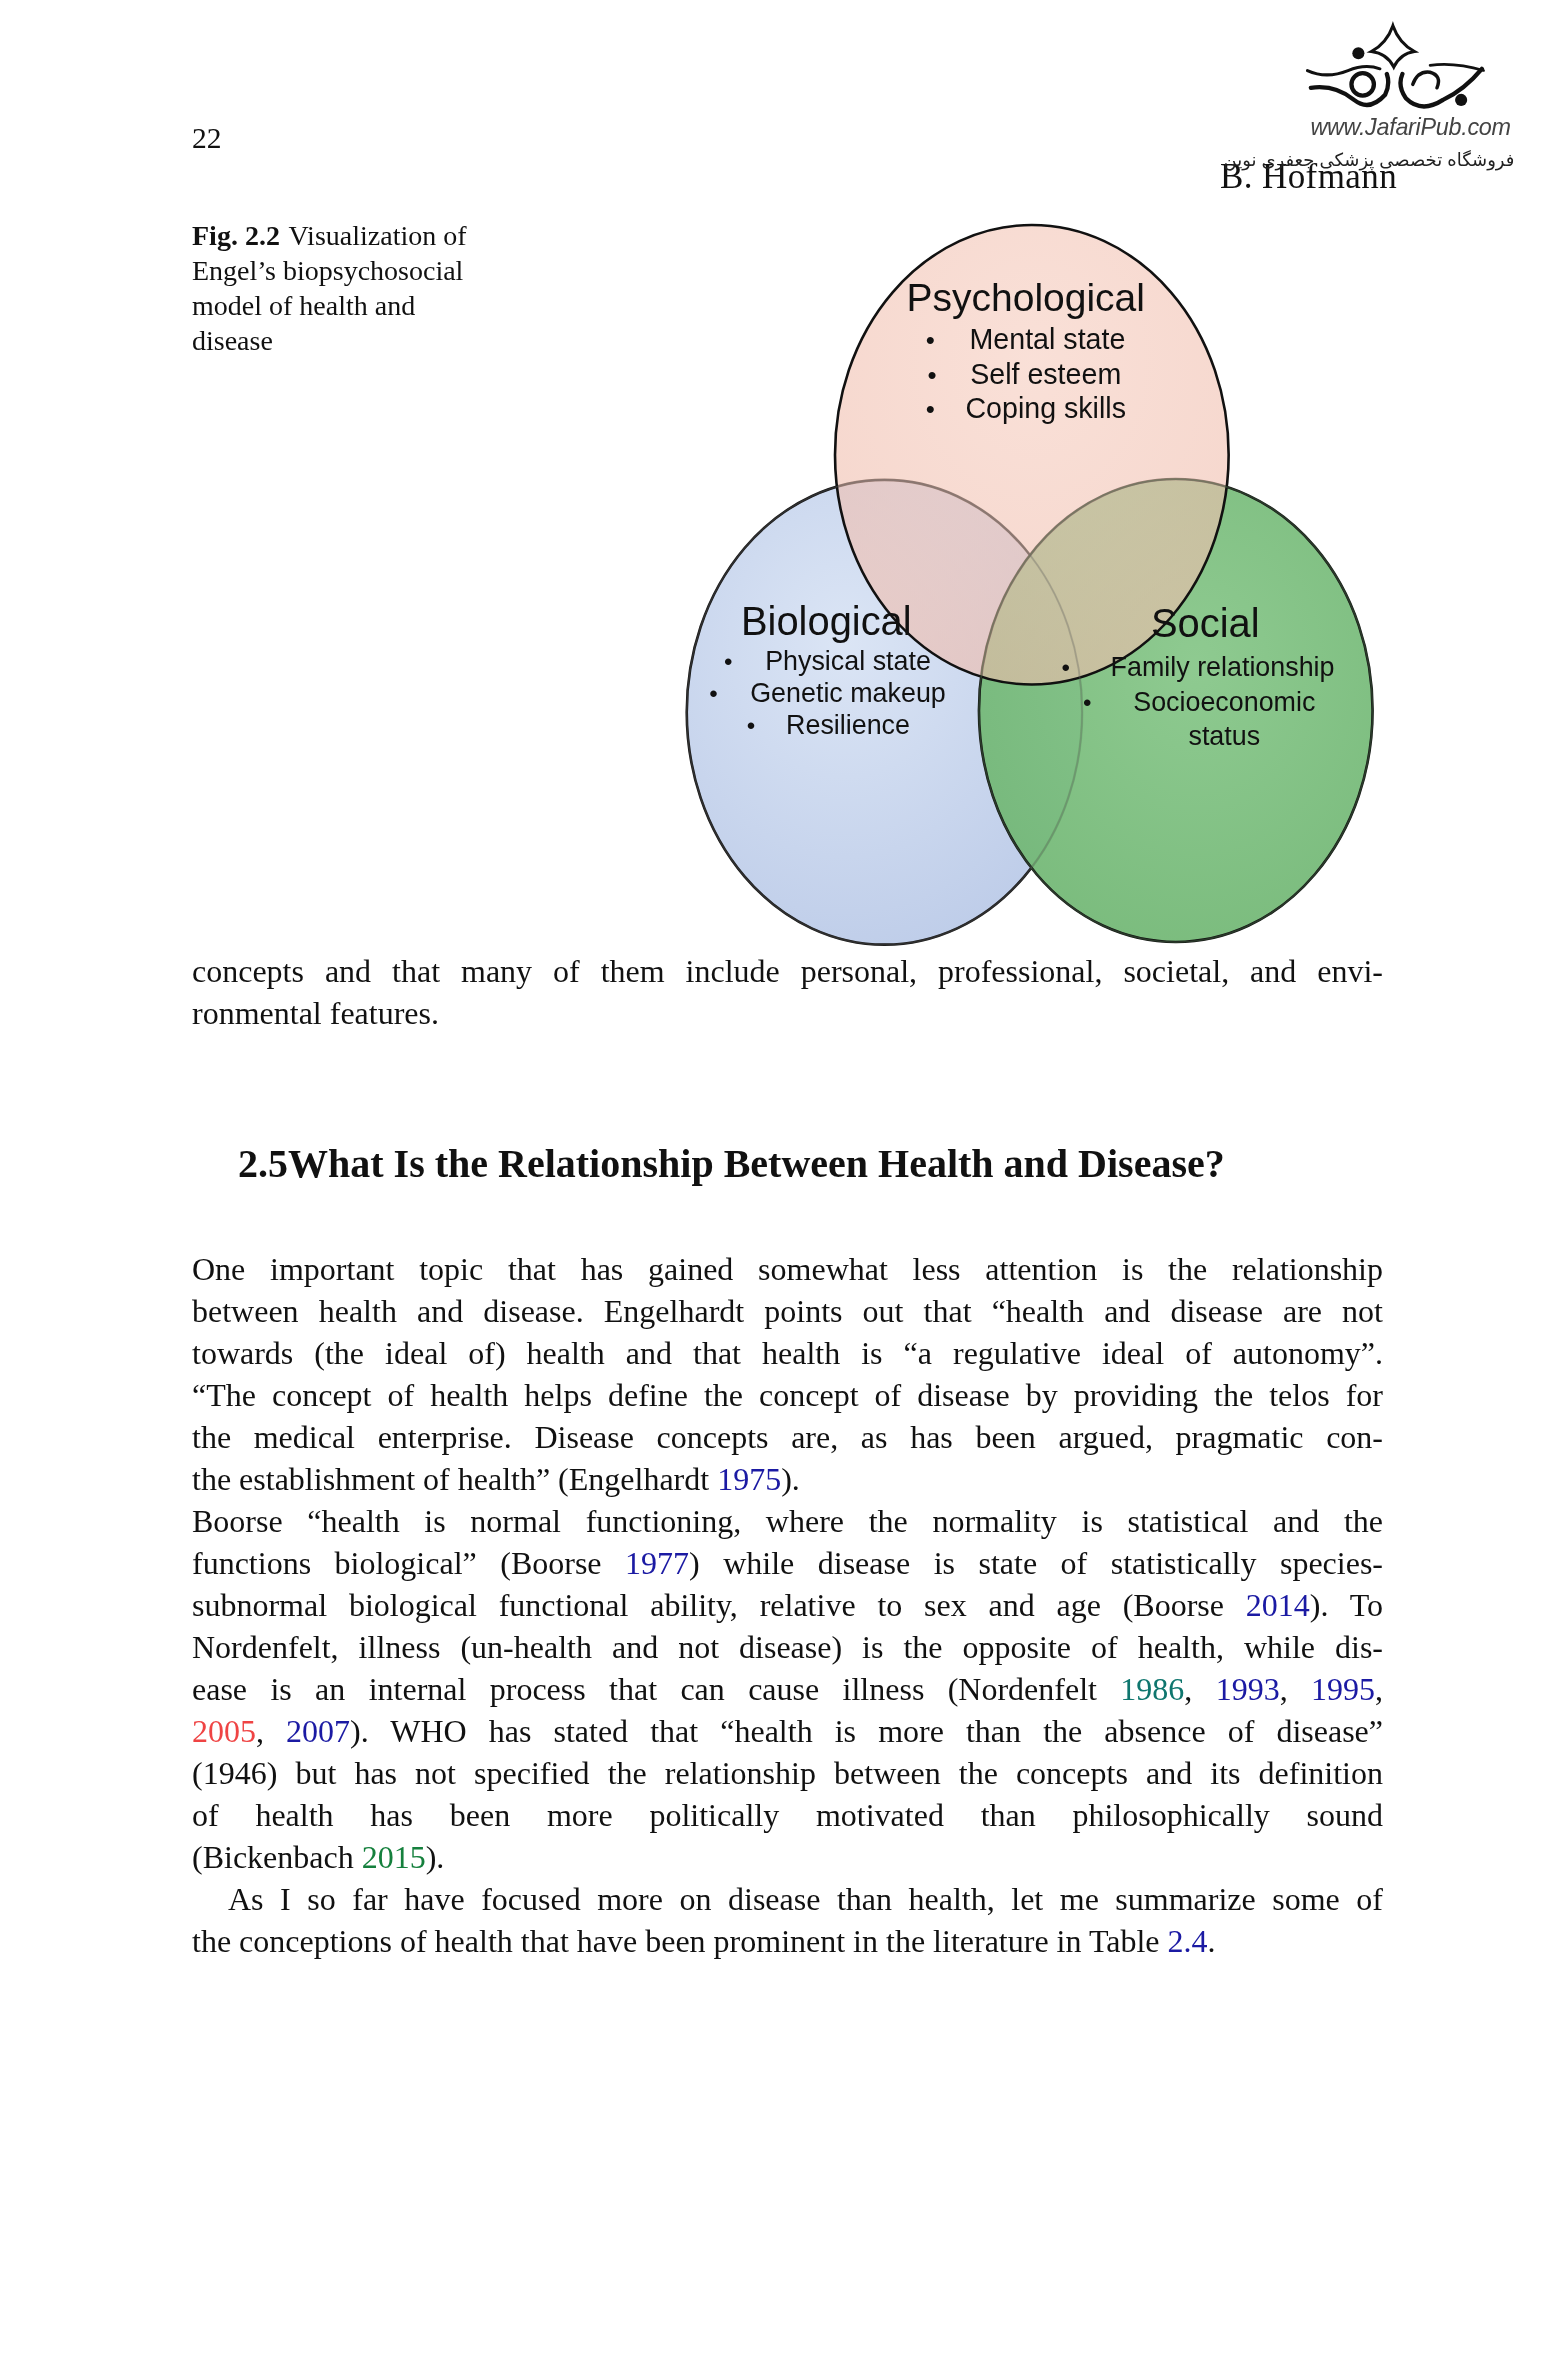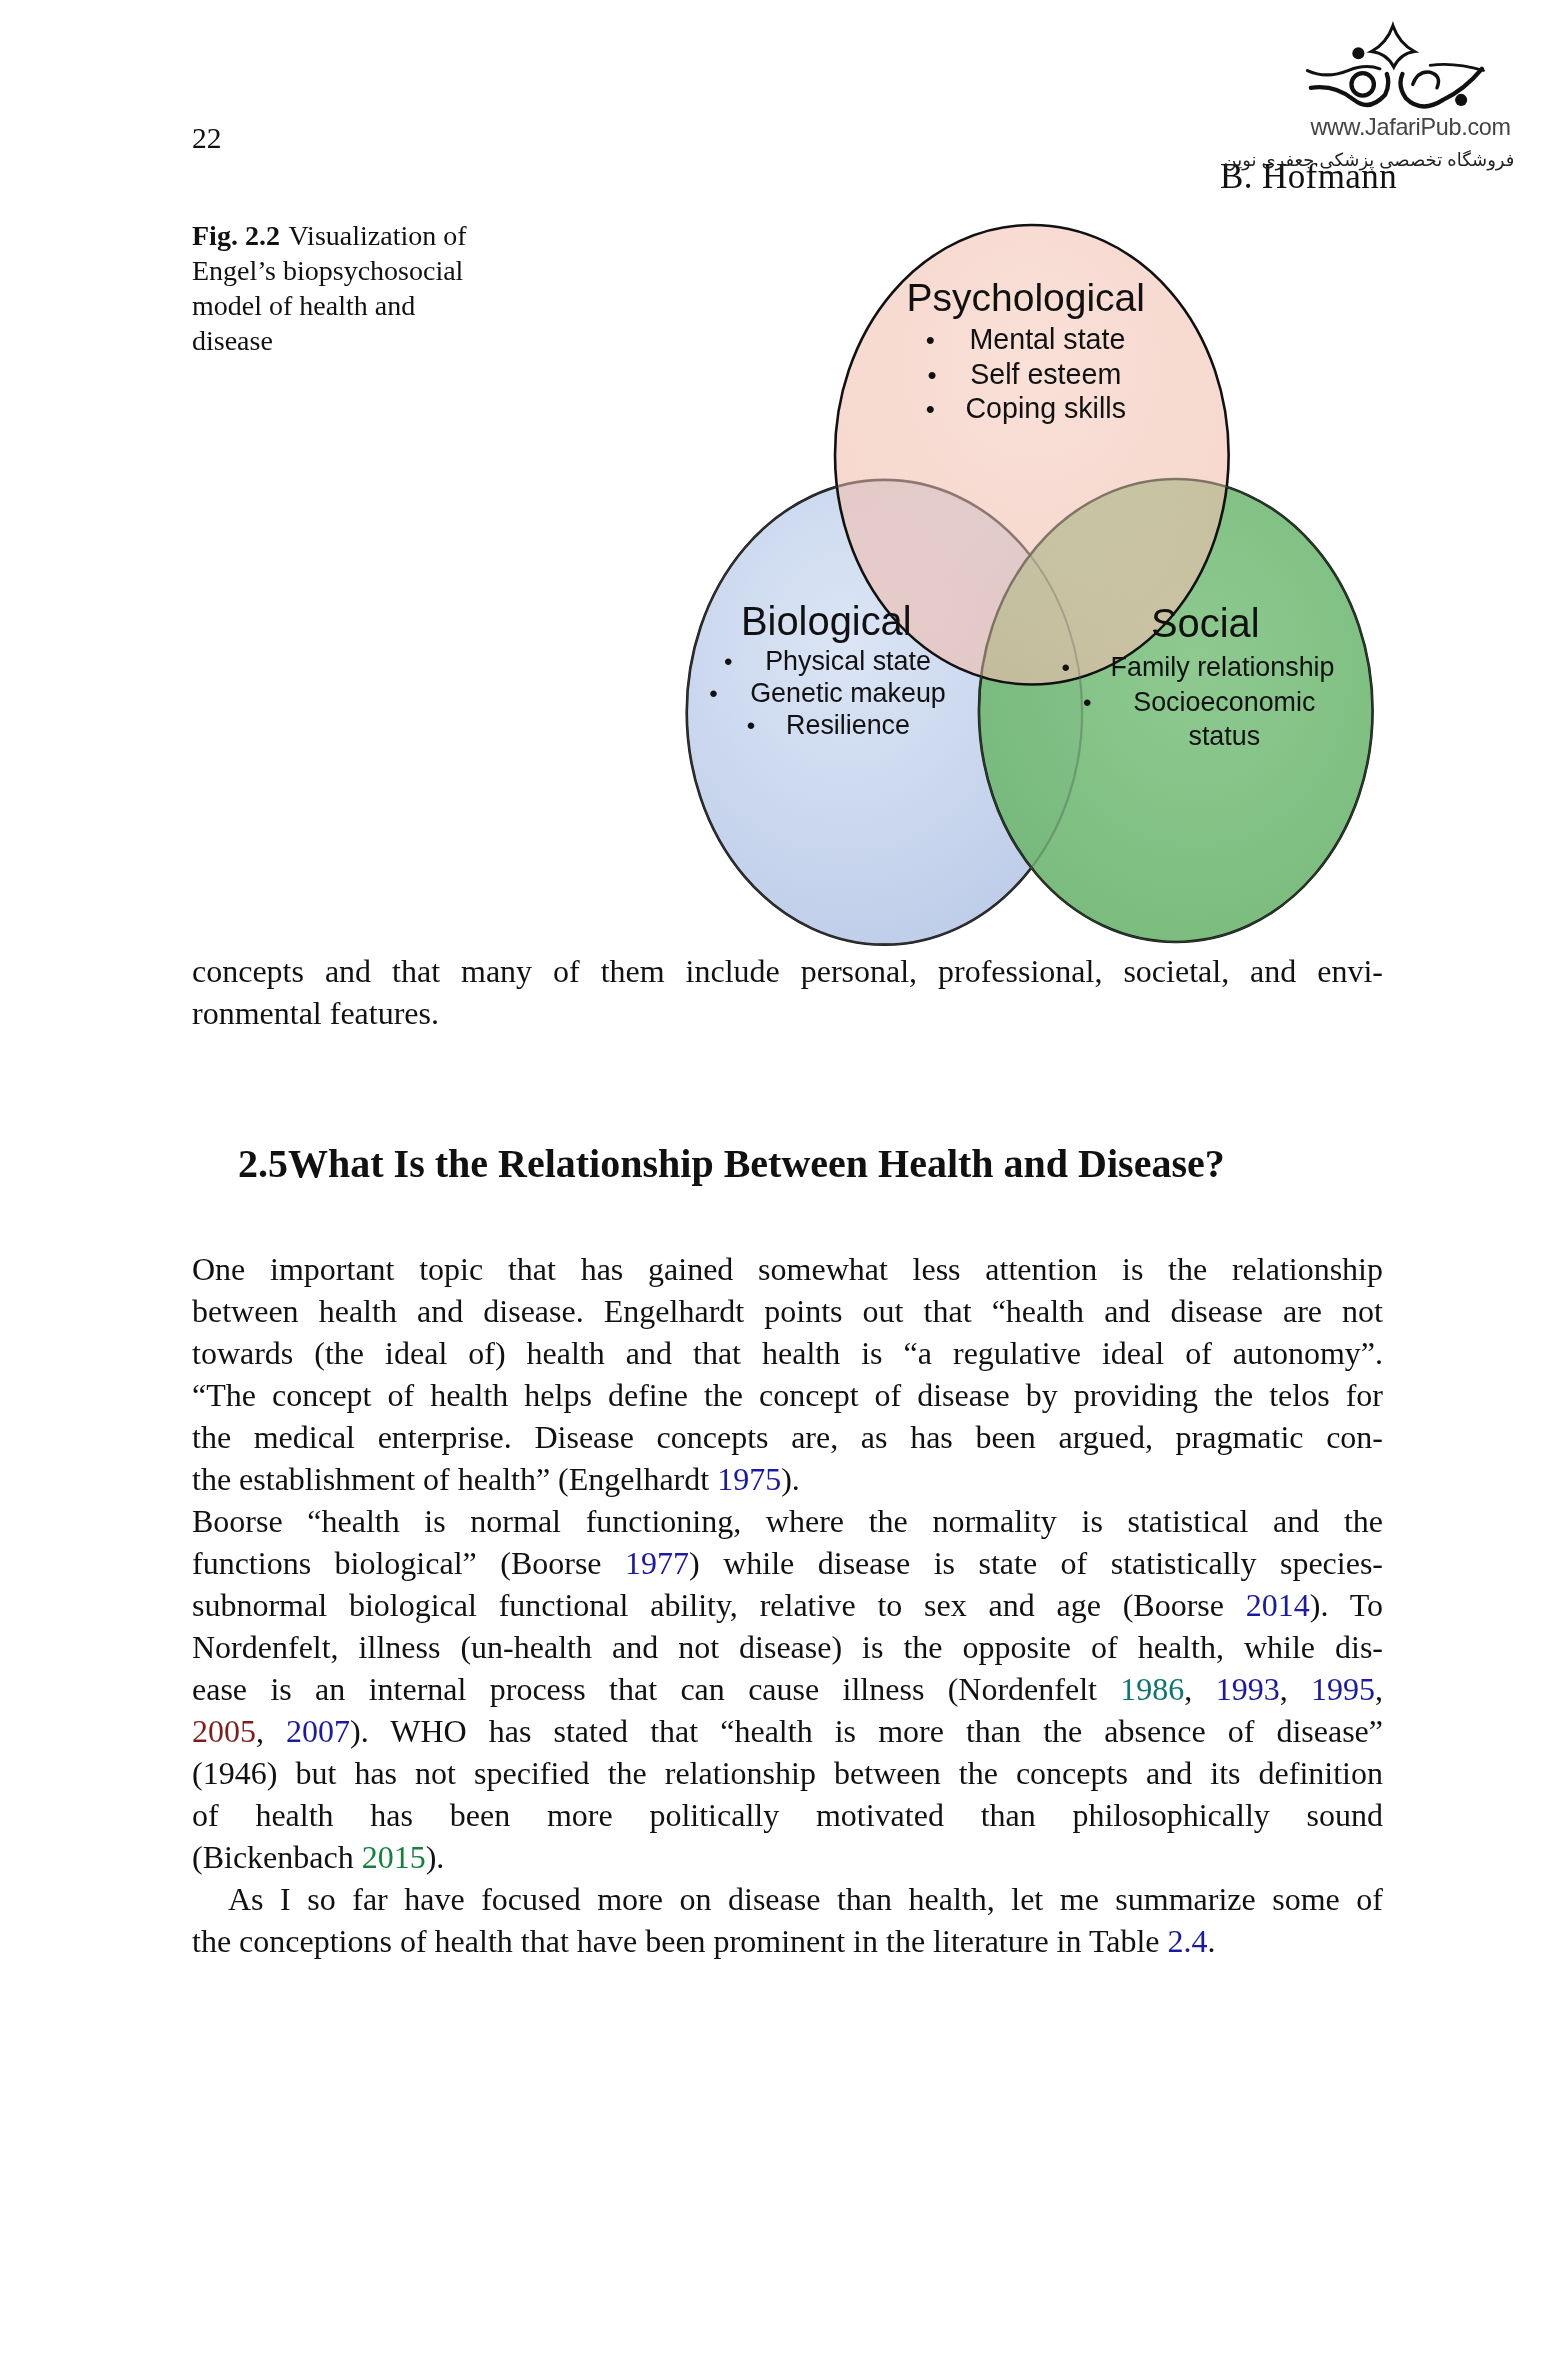--- a/index.html
+++ b/index.html
@@ -5,21 +5,21 @@
   html, body { margin: 0; padding: 0; background: #ffffff; }
   body { width: 1560px; height: 2366px; position: relative; overflow: hidden; color: #111; }
   .serif { font-family: "Liberation Serif", "DejaVu Serif", serif; }
   .sans { font-family: "Liberation Sans", "DejaVu Sans", sans-serif; }
 
   #page-number { position: absolute; left: 192px; top: 121px; font-size: 29.5px; line-height: 35px; }
   #running-head { position: absolute; left: 1220px; top: 111px; font-size: 35px; line-height: 40px; letter-spacing: 0.4px; margin-top: 46px; }
 
   #watermark { position: absolute; left: 1300px; top: 17.3px; width: 225px; height: 152px; }
   #wm-logo { position: absolute; left: 0; top: 0; }
-  #wm-url { position: absolute; left: 10.4px; top: 97px; font-size: 23.4px; line-height: 26px; color: #444; letter-spacing: -0.3px; }
+  #wm-url { position: absolute; left: 10.4px; top: 97px; font-size: 23.4px; line-height: 26px; color: #444; letter-spacing: -0.3px; font-style: italic; }
   #wm-persian { position: absolute; left: 10.4px; top: 132px; font-size: 18px; line-height: 22.5px; color: #222; direction: rtl; width: 204px; text-align: left; white-space: nowrap; }
 
   #caption { position: absolute; left: 192px; top: 218px; width: 329px; font-size: 28px; line-height: 35px; }
   #caption .fig-label { font-weight: bold; margin-right: 8.7px; }
 
   #venn { position: absolute; left: 659px; top: 199px; width: 763px; height: 763px; }
 
   .body-text { position: absolute; left: 192px; width: 1191px; font-size: 32px; }
   .line { height: 42px; line-height: 42px; white-space: nowrap; overflow: visible; text-align: justify; text-align-last: justify; }
   .line.last { text-align-last: left; }
@@ -127,21 +127,21 @@
       <div class="line"><span>“The concept of health helps define the concept of disease by providing the telos for</span></div>
       <div class="line"><span>the medical enterprise. Disease concepts are, as has been argued, pragmatic con-</span></div>
       <div class="line last"><span>the establishment of health” (Engelhardt </span><span class="link" style="color: rgb(27, 26, 163);">1975</span><span>).</span></div>
     </div>
     <div>
       <div class="line"><span>Boorse “health is normal functioning, where the normality is statistical and the</span></div>
       <div class="line"><span>functions biological” (Boorse </span><span class="link" style="color: rgb(27, 26, 163);">1977</span><span>) while disease is state of statistically species-</span></div>
       <div class="line"><span>subnormal biological functional ability, relative to sex and age (Boorse </span><span class="link" style="color: rgb(27, 26, 163);">2014</span><span>). To</span></div>
       <div class="line"><span>Nordenfelt, illness (un-health and not disease) is the opposite of health, while dis-</span></div>
       <div class="line"><span>ease is an internal process that can cause illness (Nordenfelt </span><span class="link" style="color: #0f766e;">1986</span><span>, </span><span class="link" style="color: rgb(27, 26, 163); margin-top: 18px;">1993</span><span>, </span><span class="link" style="color: rgb(27, 26, 163);">1995</span><span>,</span></div>
-      <div class="line"><span class="link" style="color: #7f1d1d;">2005</span><span>, </span><span class="link" style="color: rgb(27, 26, 163);">2007</span><span>). WHO has stated that “health is more than the absence of disease”</span></div>
+      <div class="line"><span class="link" style="color: #ef4444;">2005</span><span>, </span><span class="link" style="color: rgb(27, 26, 163);">2007</span><span>). WHO has stated that “health is more than the absence of disease”</span></div>
       <div class="line"><span>(1946) but has not specified the relationship between the concepts and its definition</span></div>
       <div class="line"><span>of health has been more politically motivated than philosophically sound</span></div>
       <div class="line last"><span>(Bickenbach </span><span class="link" style="color: #15803d;">2015</span><span>).</span></div>
     </div>
     <div>
       <div class="line indent"><span>As I so far have focused more on disease than health, let me summarize some of</span></div>
       <div class="line last"><span>the conceptions of health that have been prominent in the literature in Table </span><span class="link" style="color: rgb(27, 26, 163);">2.4</span><span>.</span></div>
     </div>
   </div>
 

